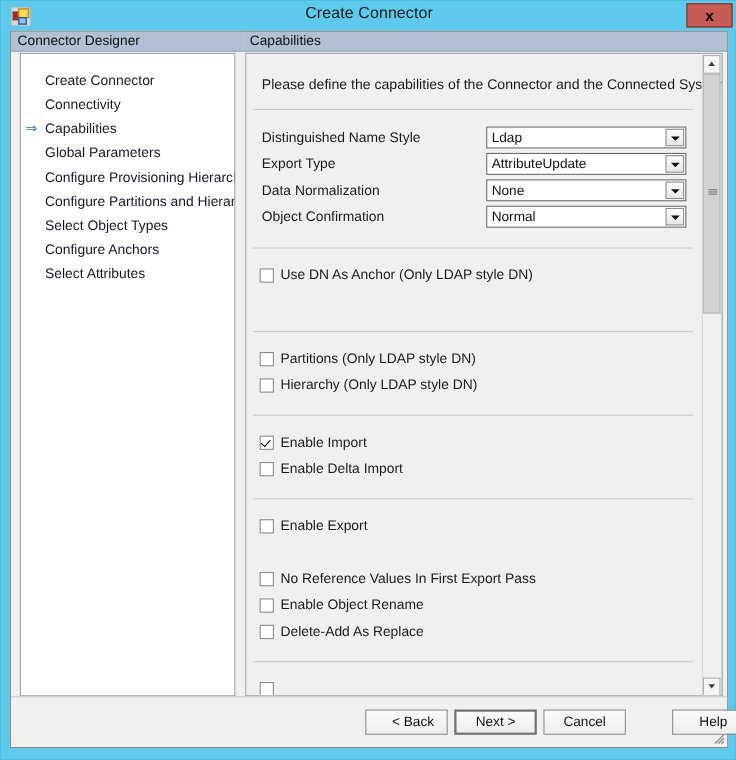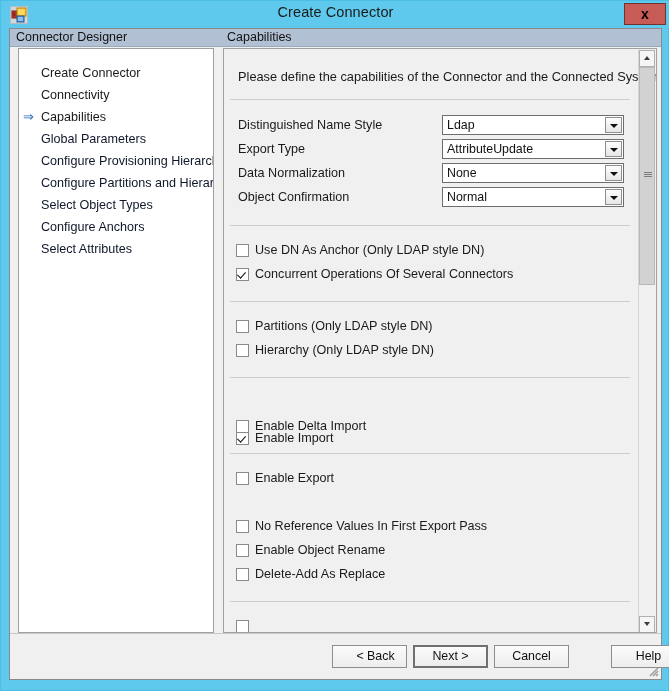--- a/index.html
+++ b/index.html
@@ -428,35 +428,31 @@
                 <div class="arrowbtn">
                   <i></i>
                 </div>
               </div>
             </div>
             <hr class="sep" style="top: 176px;">
             <div class="chk-row" style="top: 192px;">
               <div class="chkbox"></div>
               <div class="chk-label">Use DN As Anchor (Only LDAP style DN)</div>
             </div>
-            <div class="chk-row" style="top: 216px;">
-              <div class="chkbox checked"></div>
-              <div class="chk-label">Concurrent Operations Of Several Connectors</div>
-            </div>
             <hr class="sep" style="top: 252px;">
             <div class="chk-row" style="top: 268px;">
               <div class="chkbox"></div>
               <div class="chk-label">Partitions (Only LDAP style DN)</div>
             </div>
             <div class="chk-row" style="top: 292px;">
               <div class="chkbox"></div>
               <div class="chk-label">Hierarchy (Only LDAP style DN)</div>
             </div>
             <hr class="sep" style="top: 328px;">
-            <div class="chk-row" style="top: 344px; margin-top: 36px;">
+            <div class="chk-row" style="top: 344px;">
               <div class="chkbox checked"></div>
               <div class="chk-label">Enable Import</div>
             </div>
             <div class="chk-row" style="top: 368px;">
               <div class="chkbox"></div>
               <div class="chk-label">Enable Delta Import</div>
             </div>
             <hr class="sep" style="top: 404px;">
             <div class="chk-row" style="top: 420px;">
               <div class="chkbox"></div>

